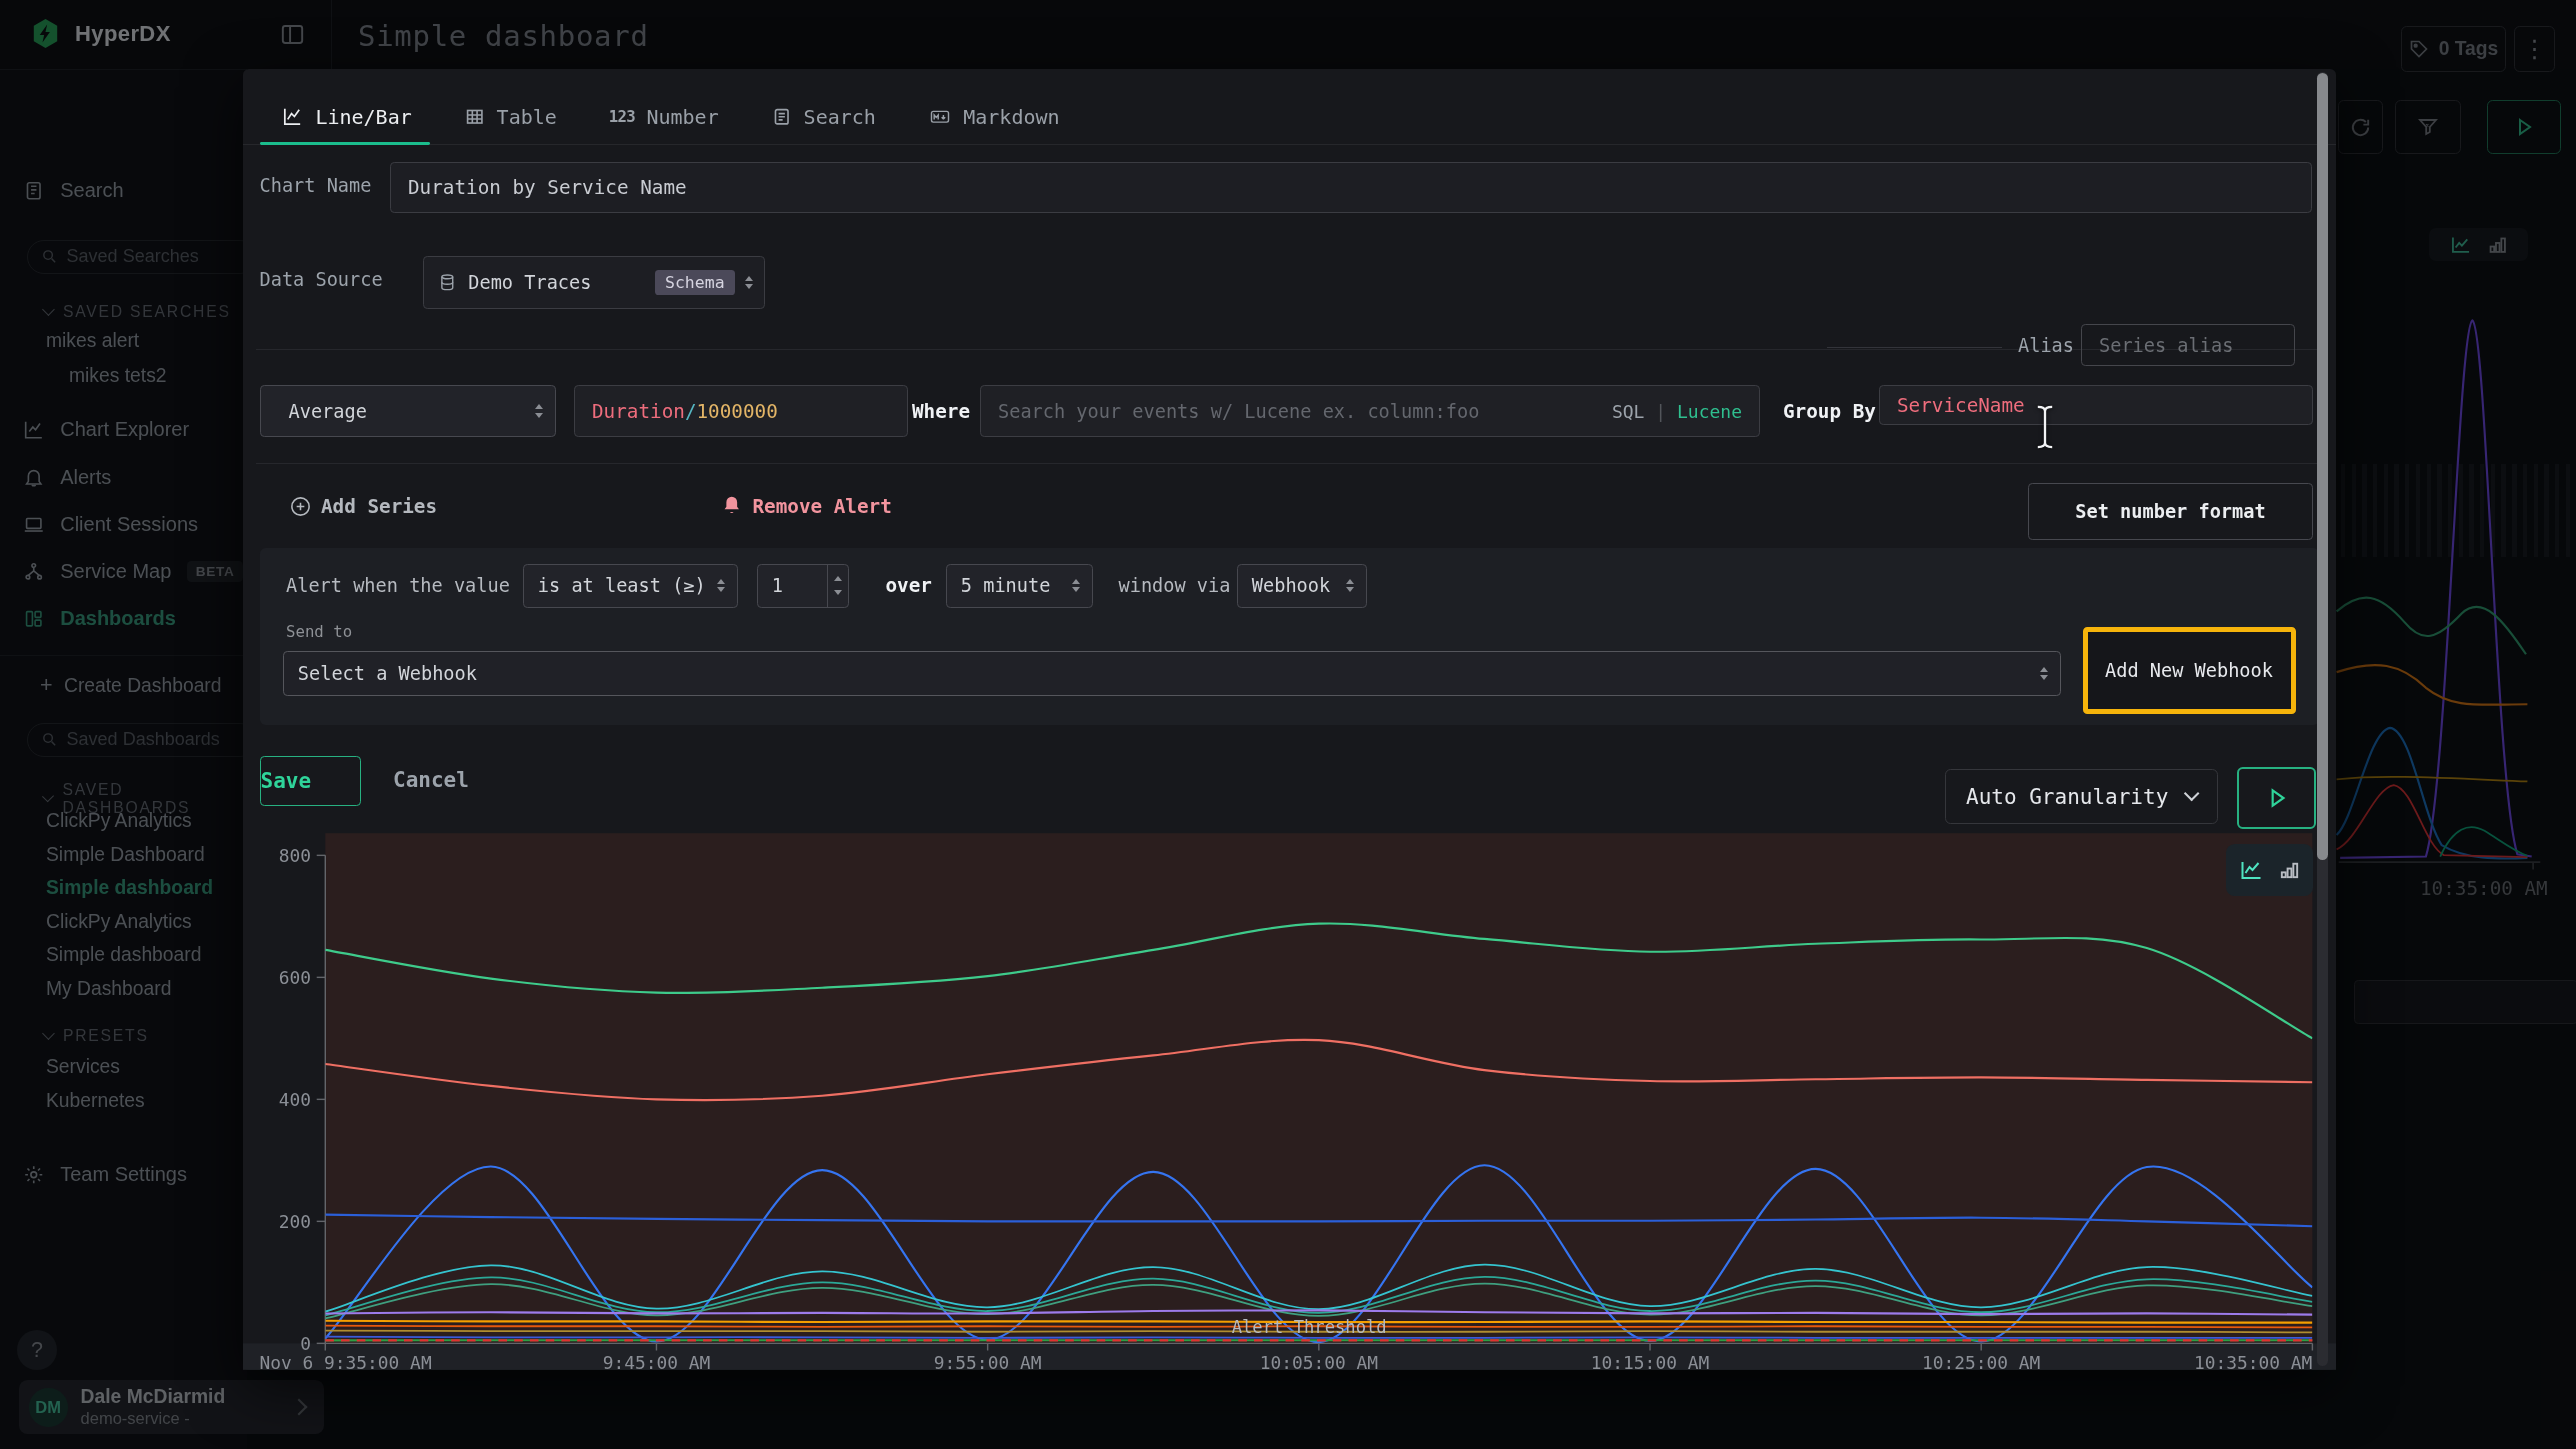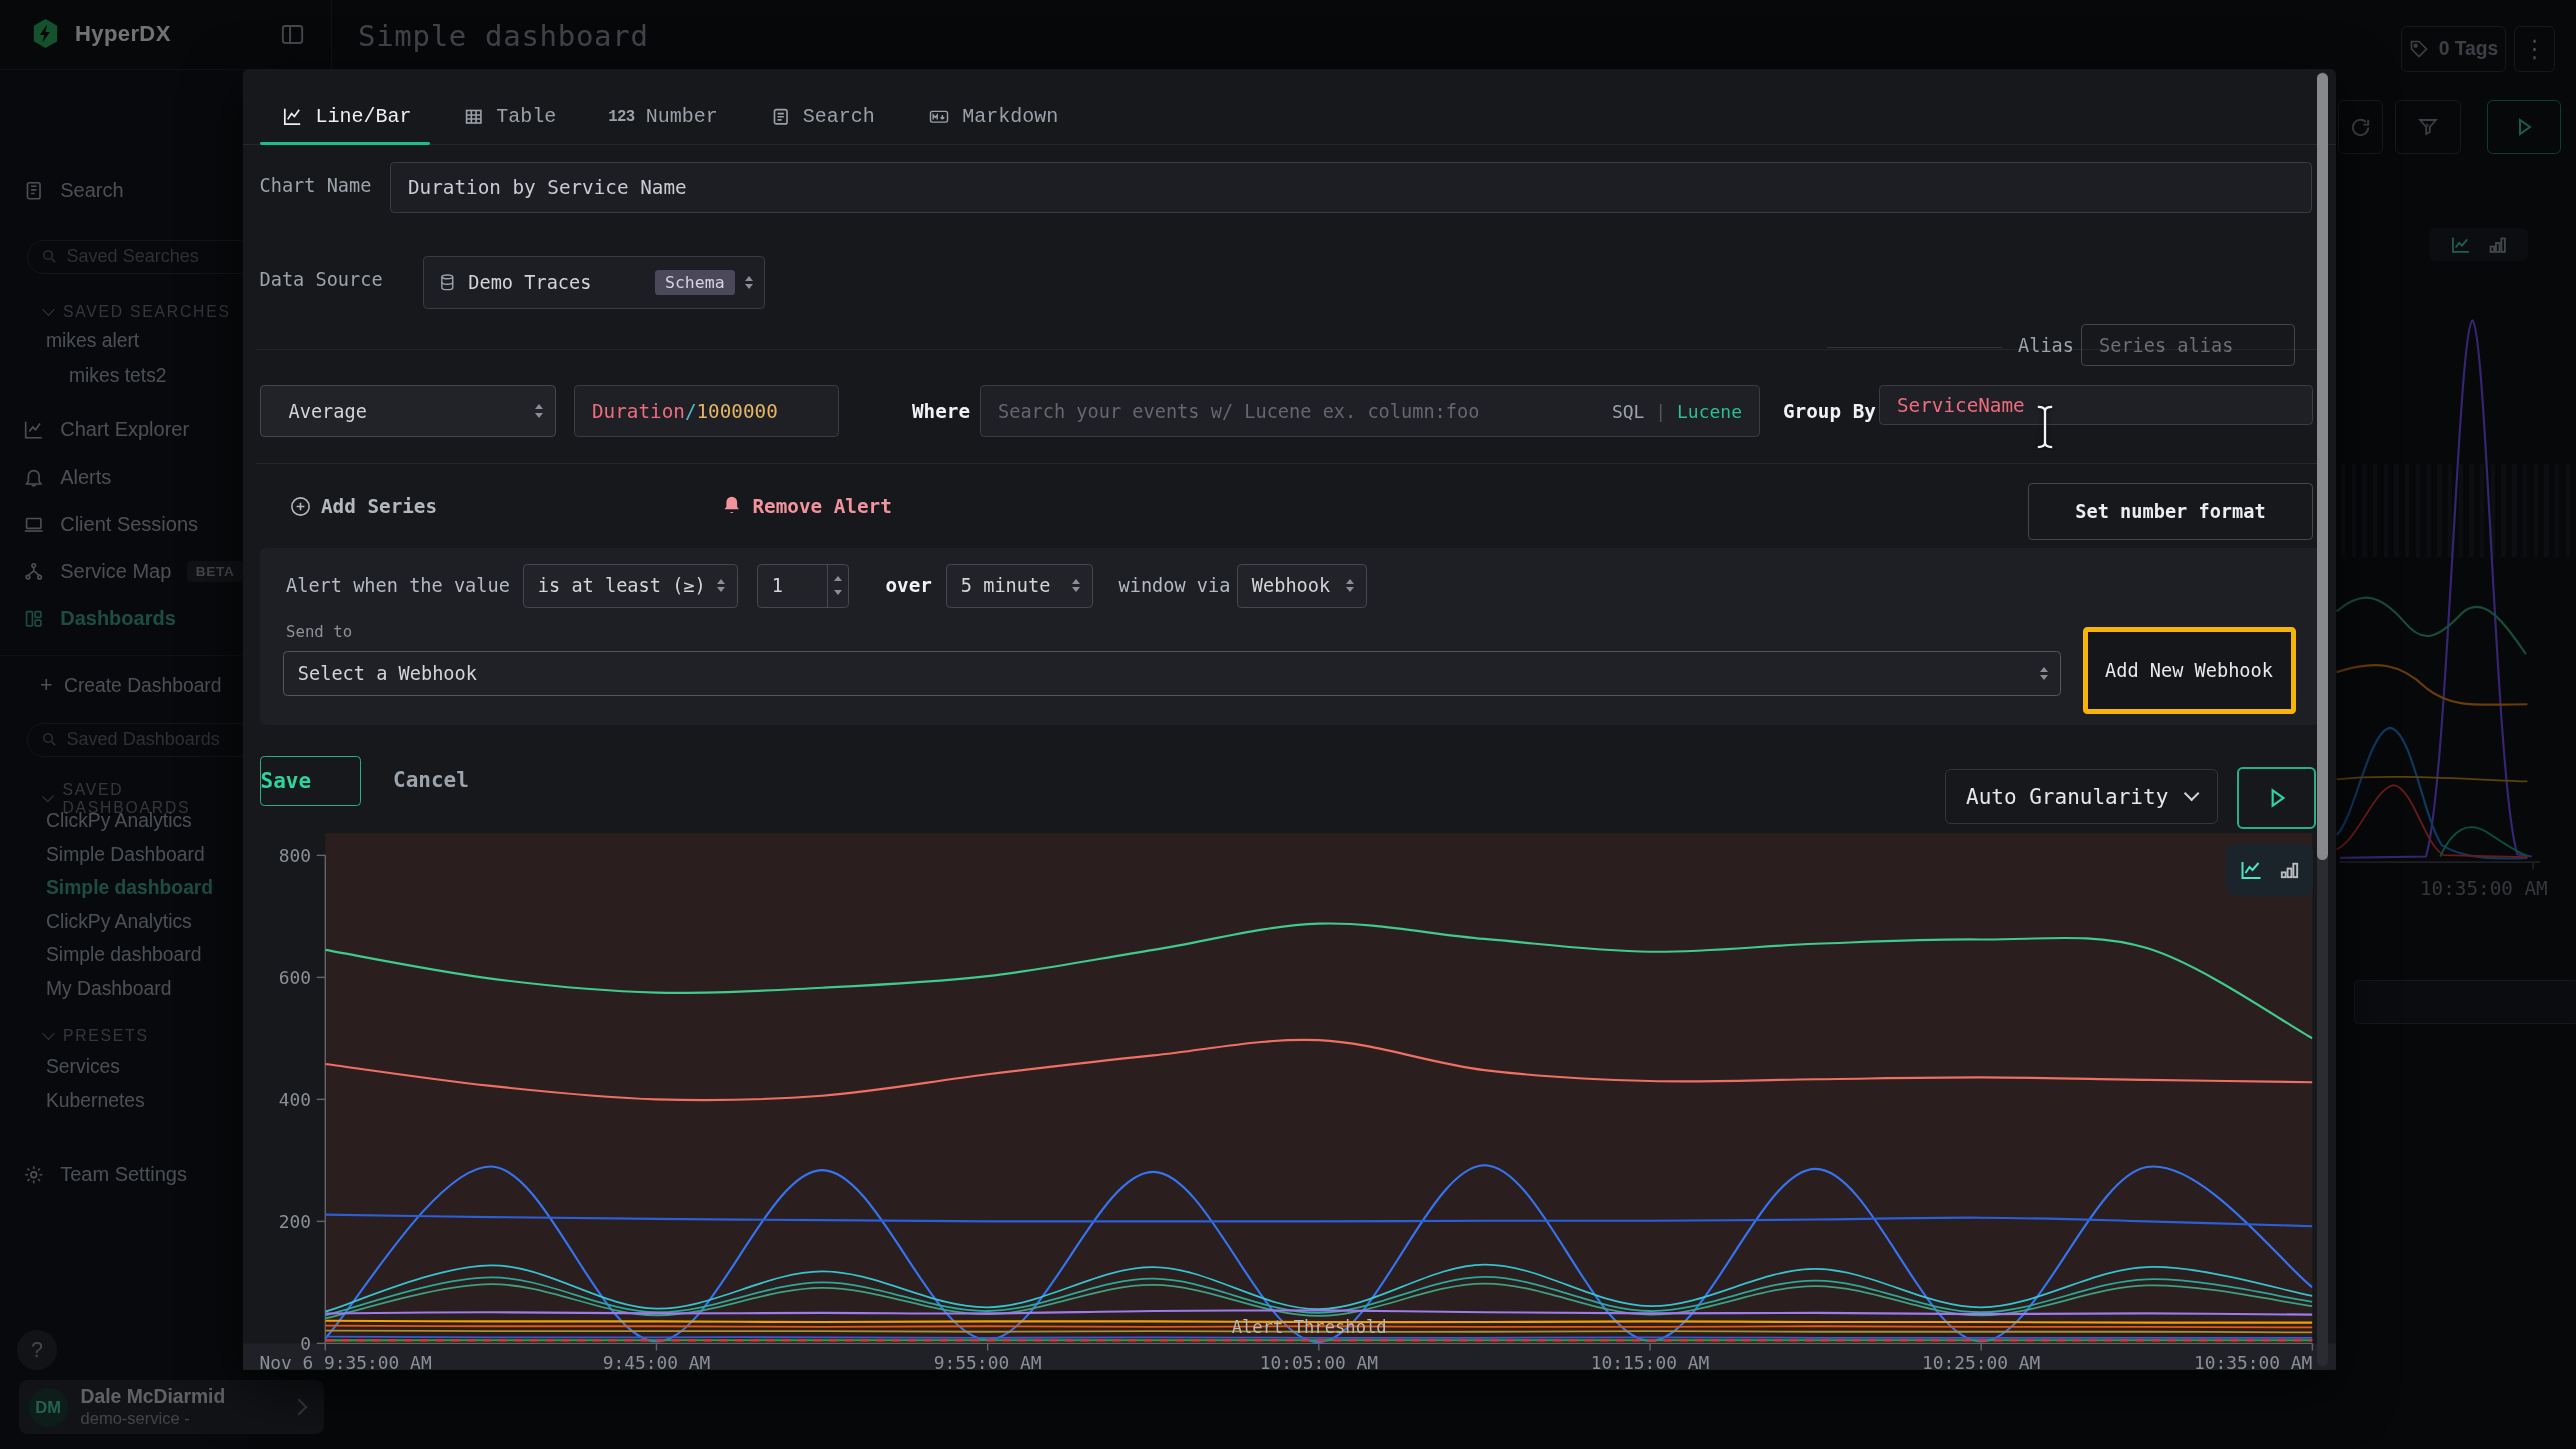--- a/index.html
+++ b/index.html
@@ -44,21 +44,21 @@
                display:flex;align-items:center;justify-content:center;gap:14.3px;}
   .mini-label{position:absolute;left:2420px;top:877px;font-size:19.3px;color:#6a6d72;}
   .bg-box{position:absolute;left:2354px;top:980px;width:222px;height:42px;background:#131417;border:1.4px solid #2c2d31;border-radius:4.3px;}
   .bg-bars{position:absolute;left:2341px;top:464px;width:235px;height:93px;
            background:repeating-linear-gradient(90deg,#191b20 0 4.3px,transparent 4.3px 10.7px);opacity:.8;}
   
   .overlay{position:absolute;inset:0;background:rgba(4,5,7,0.52);}
   
   .modal{position:absolute;left:243px;top:69px;width:2093px;height:1301px;background:#17181c;border-radius:5.7px;
          box-shadow:0 17px 57px rgba(0,0,0,.65);font-family:"DejaVu Sans Mono", monospace;}
-  .tabs{position:absolute;left:0;top:20px;width:2093px;height:56px;border-bottom:1.4px solid #26272b;display:flex;align-items:center;padding-left:38px;box-sizing:border-box;font-family:Liberation Mono, monospace;}
+  .tabs{position:absolute;left:0;top:20px;width:2093px;height:56px;border-bottom:1.4px solid #26272b;display:flex;align-items:center;padding-left:38px;box-sizing:border-box;}
   .tab{display:flex;align-items:center;gap:11.4px;font-size:20px;color:#9aa0a8;margin-right:52px;}
   .tab.active{color:#eceef1;}
   .tab .numglyph{font-size:15.7px;font-weight:bold;letter-spacing:-0.7px;}
   .tab-underline{position:absolute;left:16.5px;bottom:-1.4px;width:170px;height:3.6px;background:#1bbd8d;border-radius:1.4px;}
   .flabel{position:absolute;font-size:18.6px;color:#9ca3ab;}
   .input{position:absolute;background:#1d1e23;border:1.4px solid #3b3c42;border-radius:4.3px;display:flex;align-items:center;
          padding:0 17px;font-size:19.3px;color:#c9ccd2;box-sizing:border-box;}
   .sel{position:absolute;background:#222329;border:1.4px solid #47484f;border-radius:4.3px;display:flex;align-items:center;
        justify-content:space-between;padding:0 11.4px 0 14.3px;font-size:18.6px;color:#d2d5da;box-sizing:border-box;}
   .updown{display:flex;flex-direction:column;gap:3.6px;margin-left:10px;}
@@ -351,21 +351,21 @@
     <span>Series alias</span>
   </div>
 
   <div class="sel" style="left:16.5px;top:316px;width:296px;height:52px;padding-left:28px;">
     <span>Average</span>
     <span class="updown">
         <i class="up"></i>
         <i class="dn"></i>
       </span>
   </div>
-  <div class="input" style="left:331px;top:316px;width:265px;height:52px;background:#1f2025;border-color:#3c3d43;" id="field-expr">
+  <div class="input" style="left:331px;top:316px;width:334px;height:52px;background:#1f2025;border-color:#3c3d43;" id="field-expr">
       <span style="color: rgb(238, 109, 125);">Duration</span>
       <span style="color: rgb(86, 182, 194);">/</span>
       <span style="color: rgb(227, 181, 103);">1000000</span>
     </div>
   <div class="blabel" style="left:669px;top:331px;">Where</div>
   <div class="input" style="left:737px;top:316px;width:780px;height:52px;background:#1f2025;border-color:#3c3d43;justify-content:space-between;">
     <span style="color:#64676e;font-size:18.6px;">Search your events w/ Lucene ex. column:foo</span>
     <span style="font-size:18px;white-space:nowrap;">
       <span style="color:#9ca3ab;">SQL</span>
       <span style="color:#52555a;"> <span>|</span> </span>

